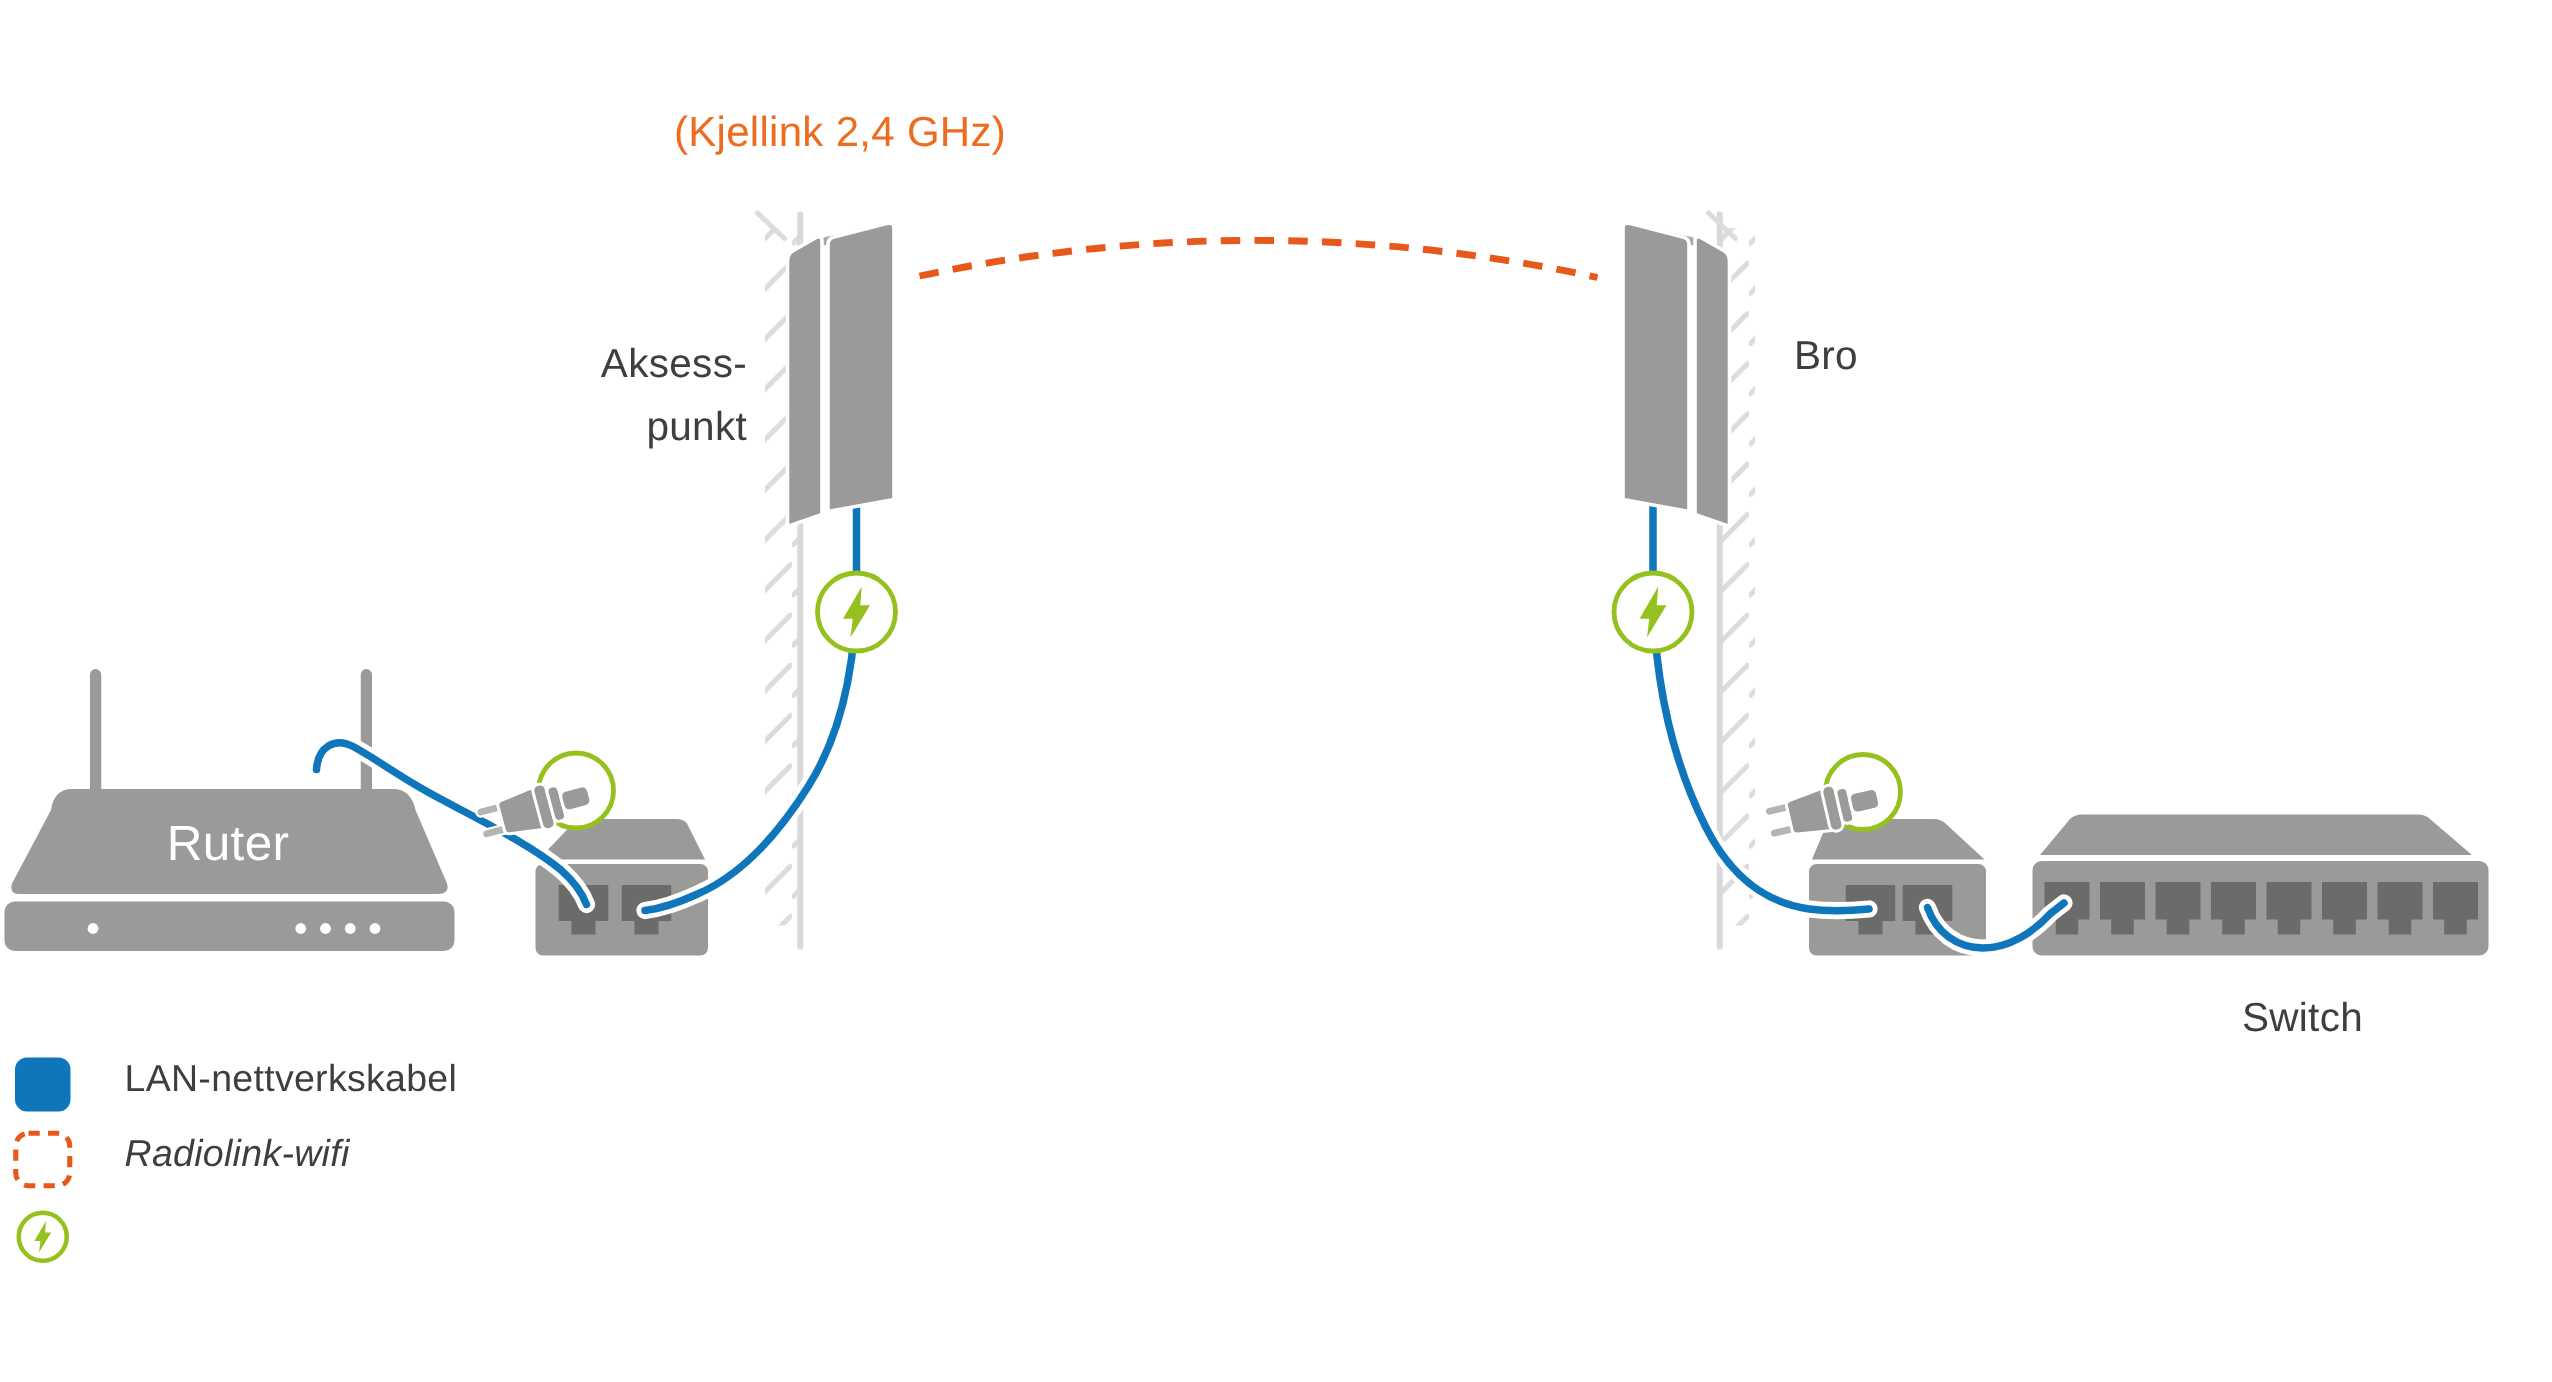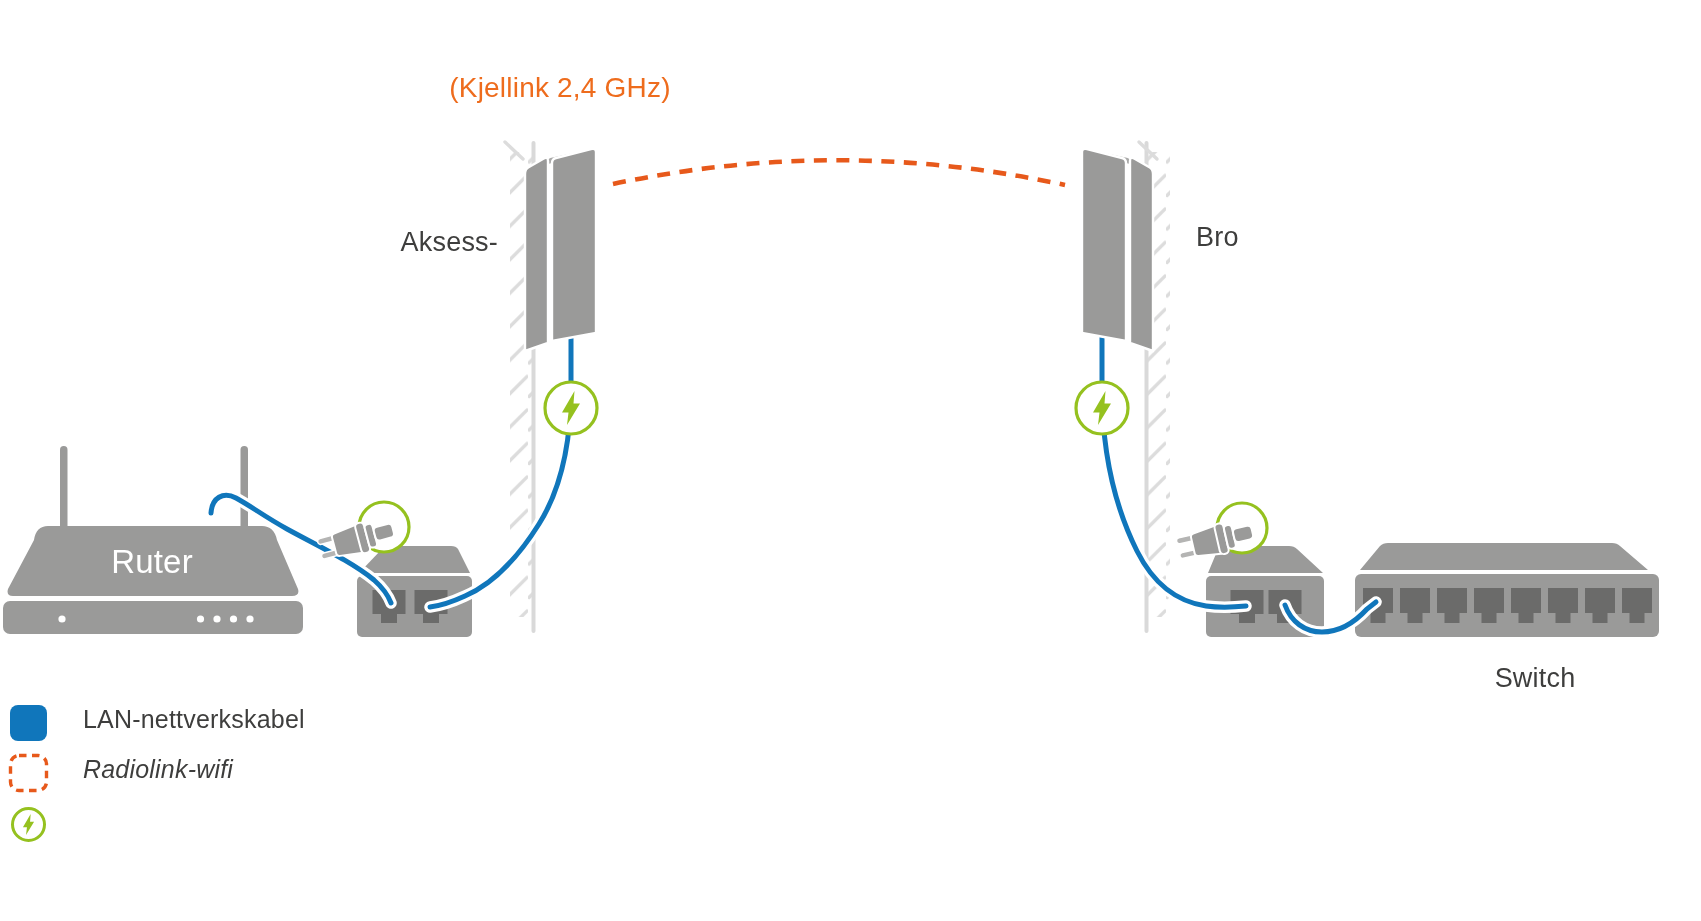--- a/index.html
+++ b/index.html
@@ -163,20 +163,21 @@
     <rect x="10.5" y="755.5" width="36" height="35" rx="8.5" class="sw-dash"></rect>
     <circle cx="28.5" cy="824.5" r="16" class="poe-circle-small"></circle>
     <use href="#bolt" transform="translate(28.5,824.5) scale(0.62)"></use>
   </g>
 </svg>
 
   <div class="label title" style="left:410px;top:72px;width:300px;text-align:center;">(Kjellink 2,4 GHz)</div>
 
   <div class="label ap-label" style="left:298px;top:221px;width:200px;text-align:right;">
     <span>Aksess-</span>
+    <span>punkt</span>
   </div>
 
   <div class="label" style="left:1172px;top:222px;margin-left:24px;">Bro</div>
 
   <div class="label" style="left:1435px;top:663px;width:200px;text-align:center;">Switch</div>
 
   <div class="label router-label" style="left:52px;top:543px;width:200px;text-align:center;">Ruter</div>
 
   <div class="label legend-label" style="left:83px;top:705px;">LAN-nettverkskabel</div>
   <div class="label legend-label" style="left:83px;top:755px;font-style:italic;">Radiolink-wifi</div>

